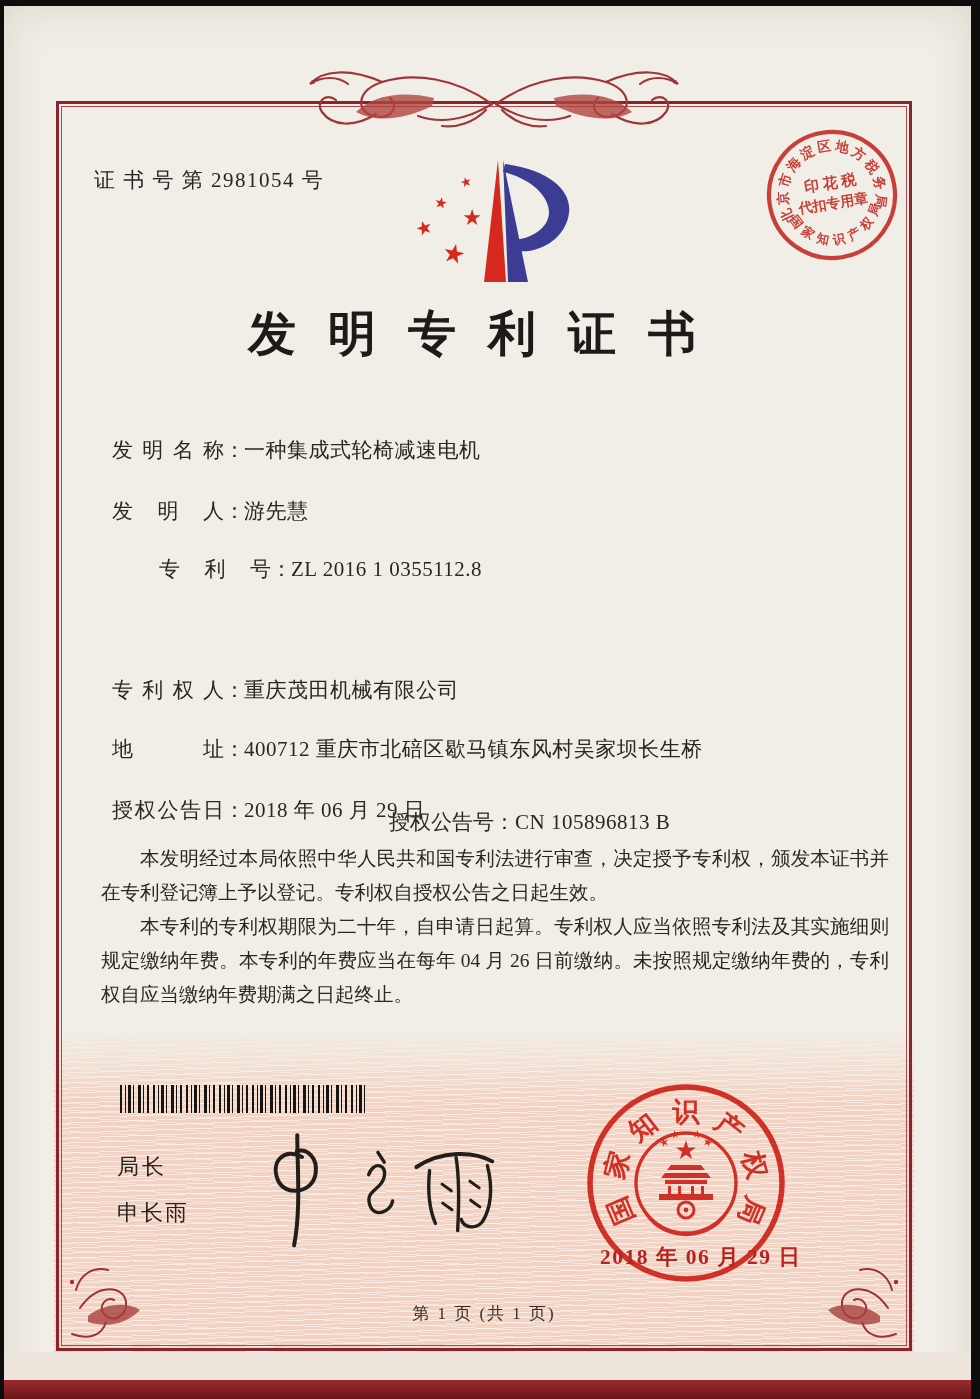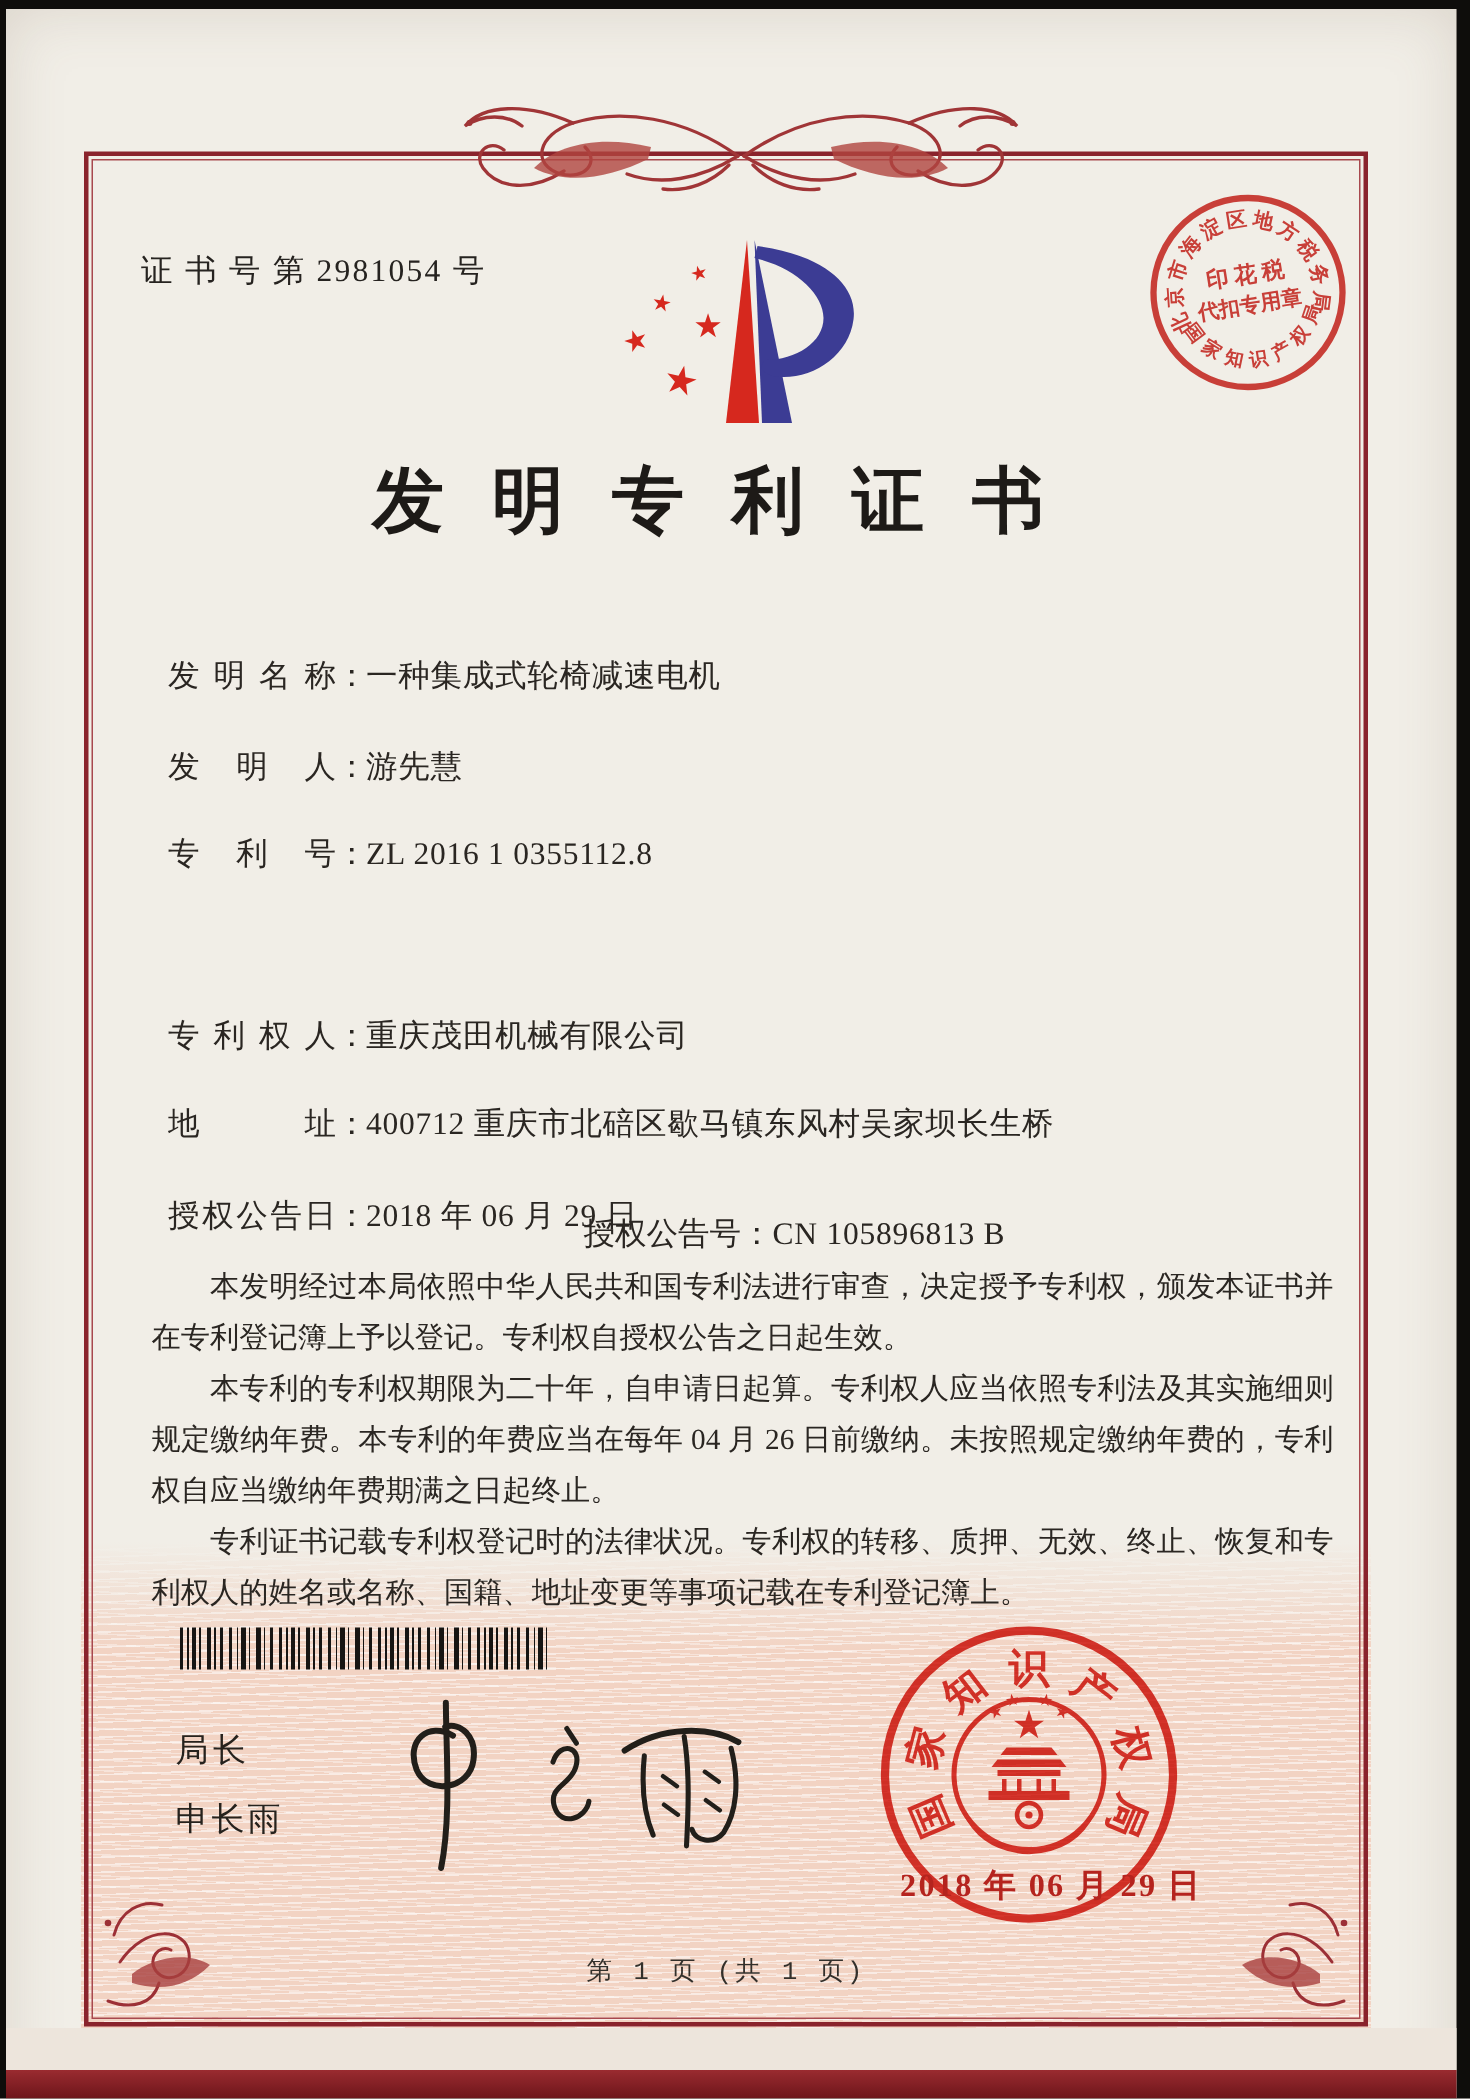--- a/index.html
+++ b/index.html
@@ -38,21 +38,21 @@
       #171513 8px 11px, rgba(0,0,0,0) 11px 13px,
       #171513 13px 14px, rgba(0,0,0,0) 14px 18px,
       #171513 18px 21px, rgba(0,0,0,0) 21px 23px,
       #171513 23px 24px, rgba(0,0,0,0) 24px 27px,
       #171513 27px 29px, rgba(0,0,0,0) 29px 33px);}
   #director-title{left:113px;top:1146px;font-size:22px;color:#26221d;letter-spacing:3px;z-index:5;}
   #director-name{left:113px;top:1192px;font-size:22px;color:#26221d;letter-spacing:2px;z-index:5;}
   #signature{left:255px;top:1118px;z-index:5;}
   #office-seal{left:577px;top:1072px;z-index:4;mix-blend-mode:multiply;}
   #seal-date{left:596px;top:1236px;font-size:21.5px;color:#b5241e;letter-spacing:1.5px;z-index:5;font-weight:bold;white-space:nowrap;}
-  #footer-page{left:52px;top:1296px;width:856px;text-align:center;font-size:17px;color:#33302b;letter-spacing:2px;z-index:5;font-family:Liberation Mono, monospace;}
+  #footer-page{left:52px;top:1296px;width:856px;text-align:center;font-size:17px;color:#33302b;letter-spacing:2px;z-index:5;}
   #tax-stamp{left:755px;top:116px;z-index:5;mix-blend-mode:multiply;}
   #logo{left:398px;top:150px;z-index:5;}
   #top-ornament{left:300px;top:58px;z-index:4;}
   .corner-orn{top:1240px;z-index:4;}
   #corner-left{left:56px;}
   #corner-right{left:804px;}
   svg text{font-family:"Liberation Serif",serif;}
 </style>
 </head>
 <body>
@@ -154,38 +154,37 @@
   </svg>
 
   <div id="title" class="abs">发明专利证书</div>
 
   <div class="abs frow" style="top:491px;">
     <span class="flabel">发明人</span><span class="fcolon">：</span><span class="fvalue">游先慧</span>
   </div>
   <div class="abs frow" style="top:430px;">
     <span class="flabel">发明名称</span><span class="fcolon">：</span><span class="fvalue">一种集成式轮椅减速电机</span>
   </div>
-  <div class="abs frow" style="top:549px;">
+  <div class="abs frow" style="top:549px;margin-left:47px;">
     <span class="flabel">专利号</span><span class="fcolon">：</span><span class="fvalue">ZL 2016 1 0355112.8</span>
   </div>
   <div class="abs frow" style="top:670px;">
     <span class="flabel">专利权人</span><span class="fcolon">：</span><span class="fvalue">重庆茂田机械有限公司</span>
   </div>
   <div class="abs frow" style="top:729px;">
     <span class="flabel">地址</span><span class="fcolon">：</span><span class="fvalue">400712 重庆市北碚区歇马镇东风村吴家坝长生桥</span>
   </div>
   <div class="abs frow" style="top:790px;">
     <span class="flabel">授权公告日</span><span class="fcolon">：</span><span class="fvalue">2018 年 06 月 29 日</span>
     <span id="grant-no"><span>授权公告号</span><span>：</span><span class="fvalue">CN 105896813 B</span></span>
   </div>
 
   <div id="paras" class="abs">
     <p>本发明经过本局依照中华人民共和国专利法进行审查，决定授予专利权，颁发本证书并在专利登记簿上予以登记。专利权自授权公告之日起生效。</p>
     <p>本专利的专利权期限为二十年，自申请日起算。专利权人应当依照专利法及其实施细则规定缴纳年费。本专利的年费应当在每年 04 月 26 日前缴纳。未按照规定缴纳年费的，专利权自应当缴纳年费期满之日起终止。</p>
-    <p>专利证书记载专利权登记时的法律状况。专利权的转移、质押、无效、终止、恢复和专利权人的姓名或名称、国籍、地址变更等事项记载在专利登记簿上。</p>
   </div>
 
   <div id="barcode" class="abs"></div>
 
   <div id="director-title" class="abs">局长</div>
   <div id="director-name" class="abs">申长雨</div>
 
   <svg id="signature" class="abs" width="260" height="125" viewBox="0 0 260 125">
     <g transform="rotate(-2 130 60)" stroke="#221f1a" fill="none" stroke-width="4" stroke-linecap="round" stroke-linejoin="round">
       <path d="M44,30 C28,20 12,32 19,52 C26,70 54,66 57,47 C60,31 49,21 39,24"></path>

